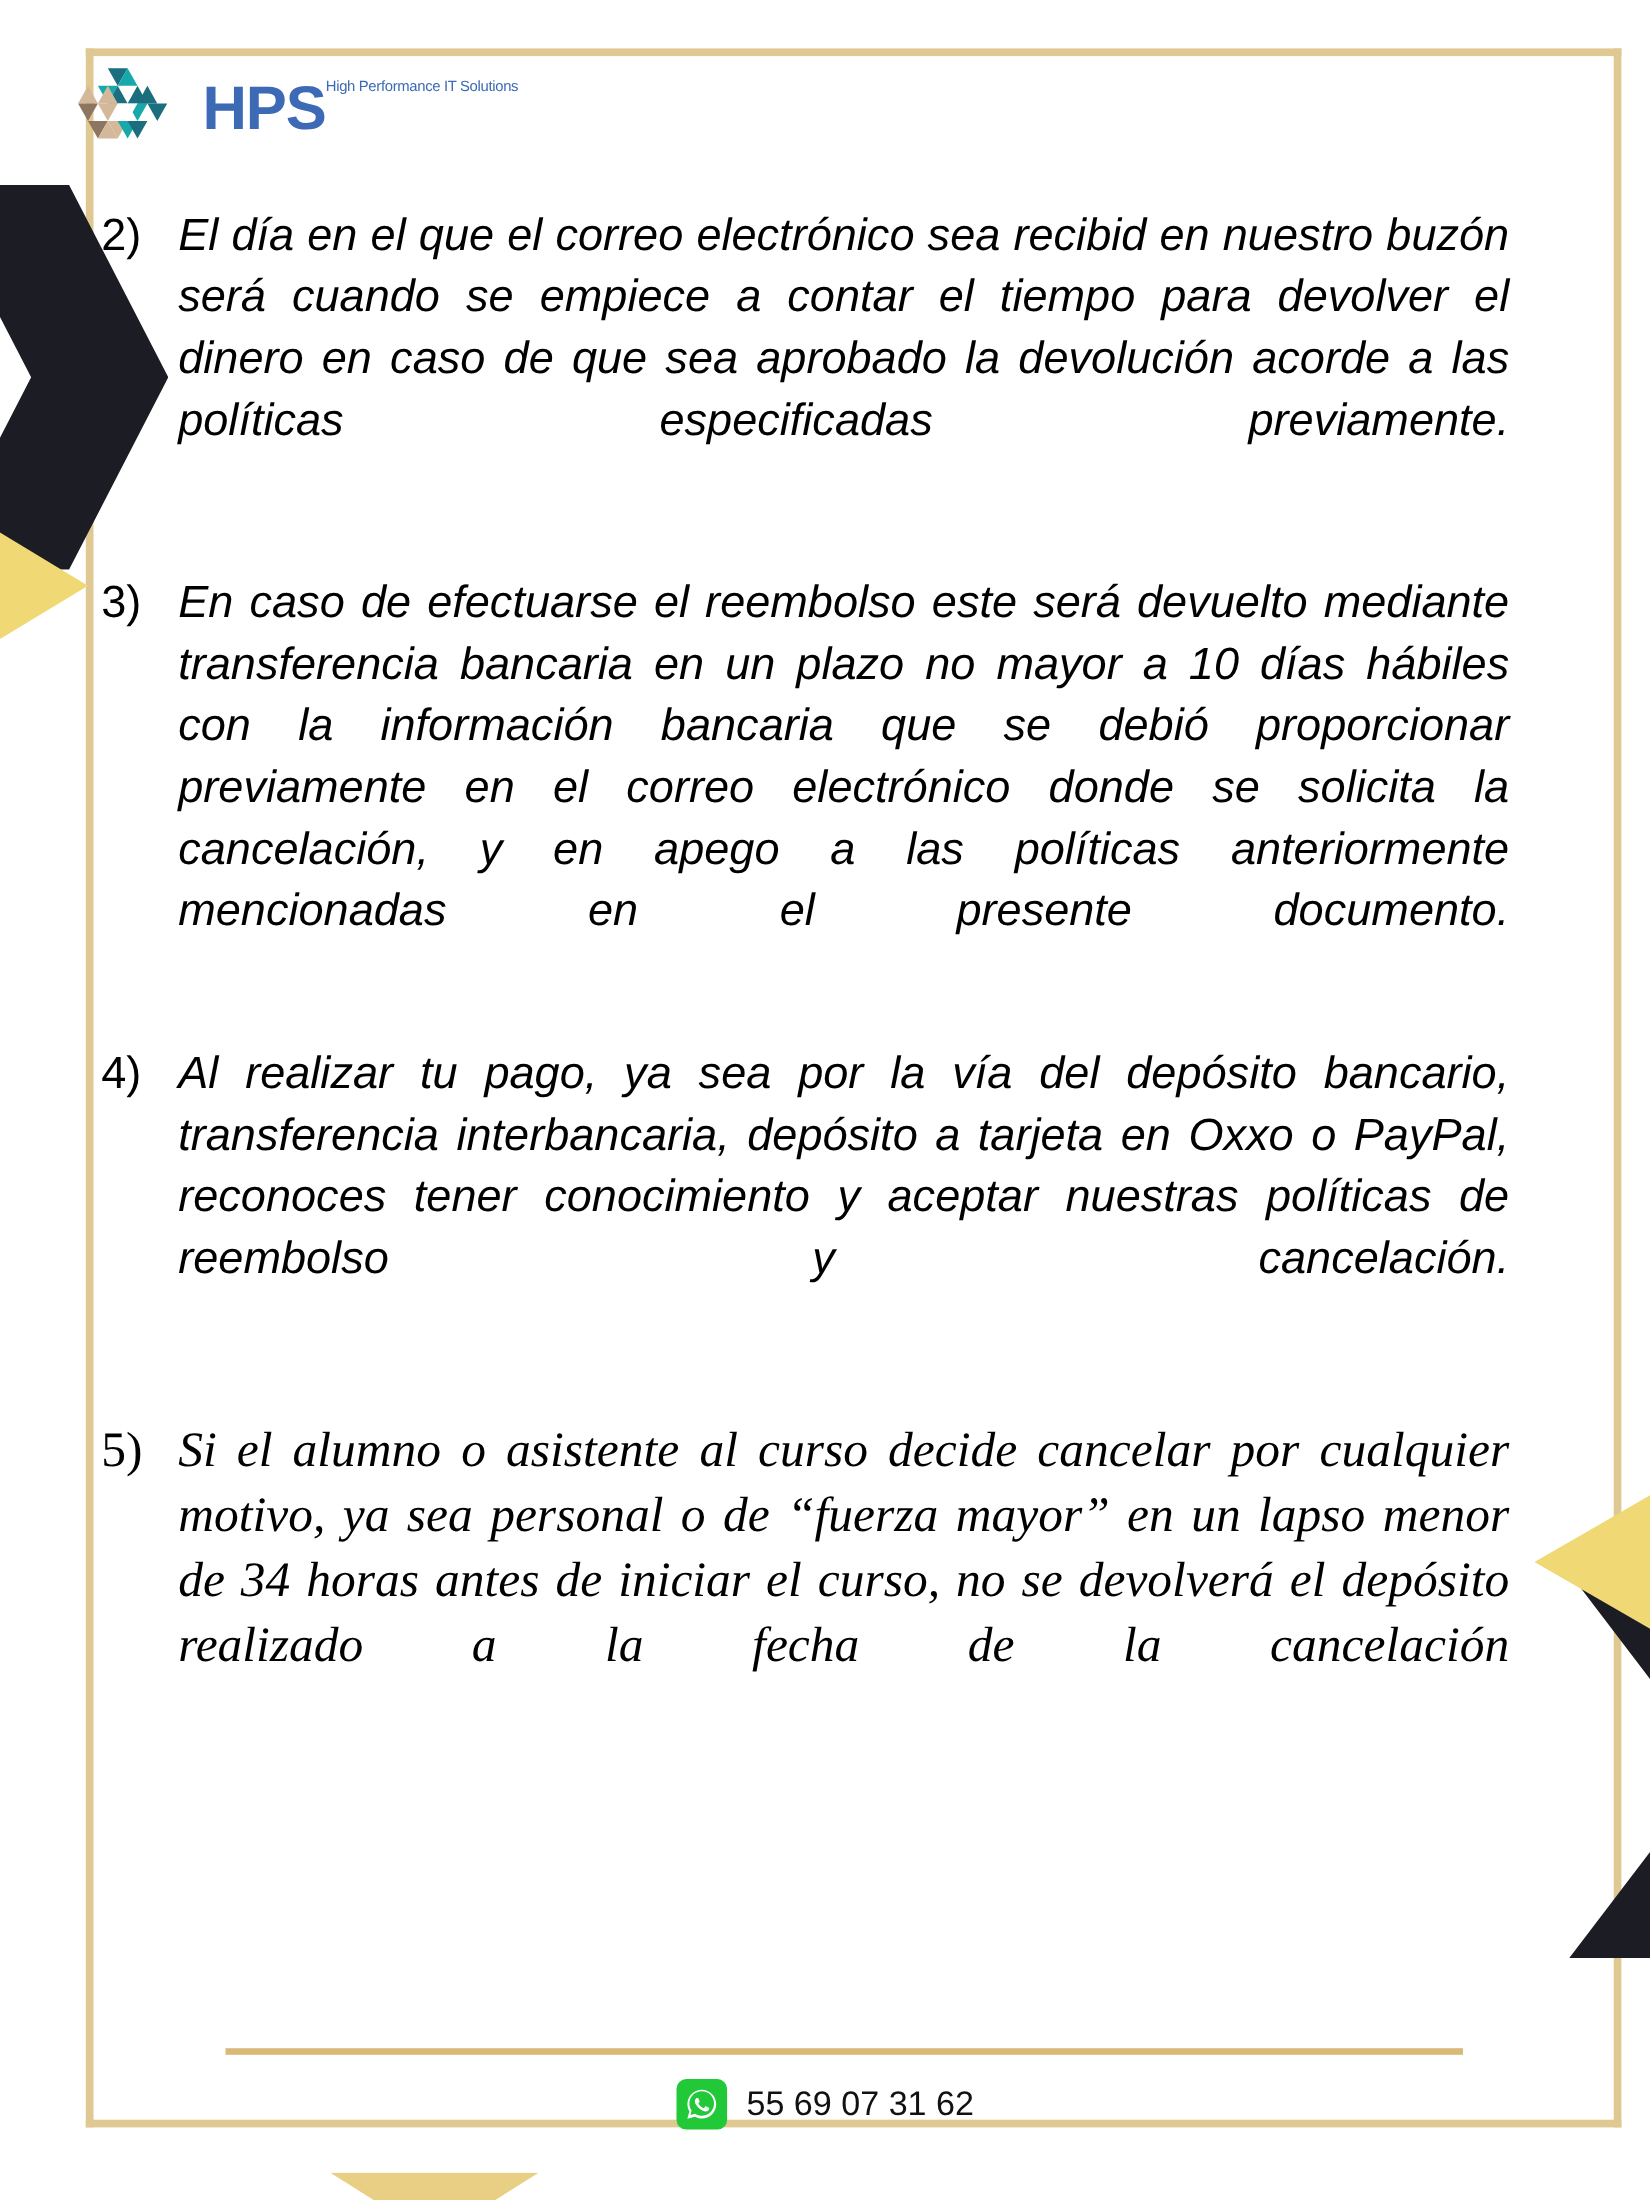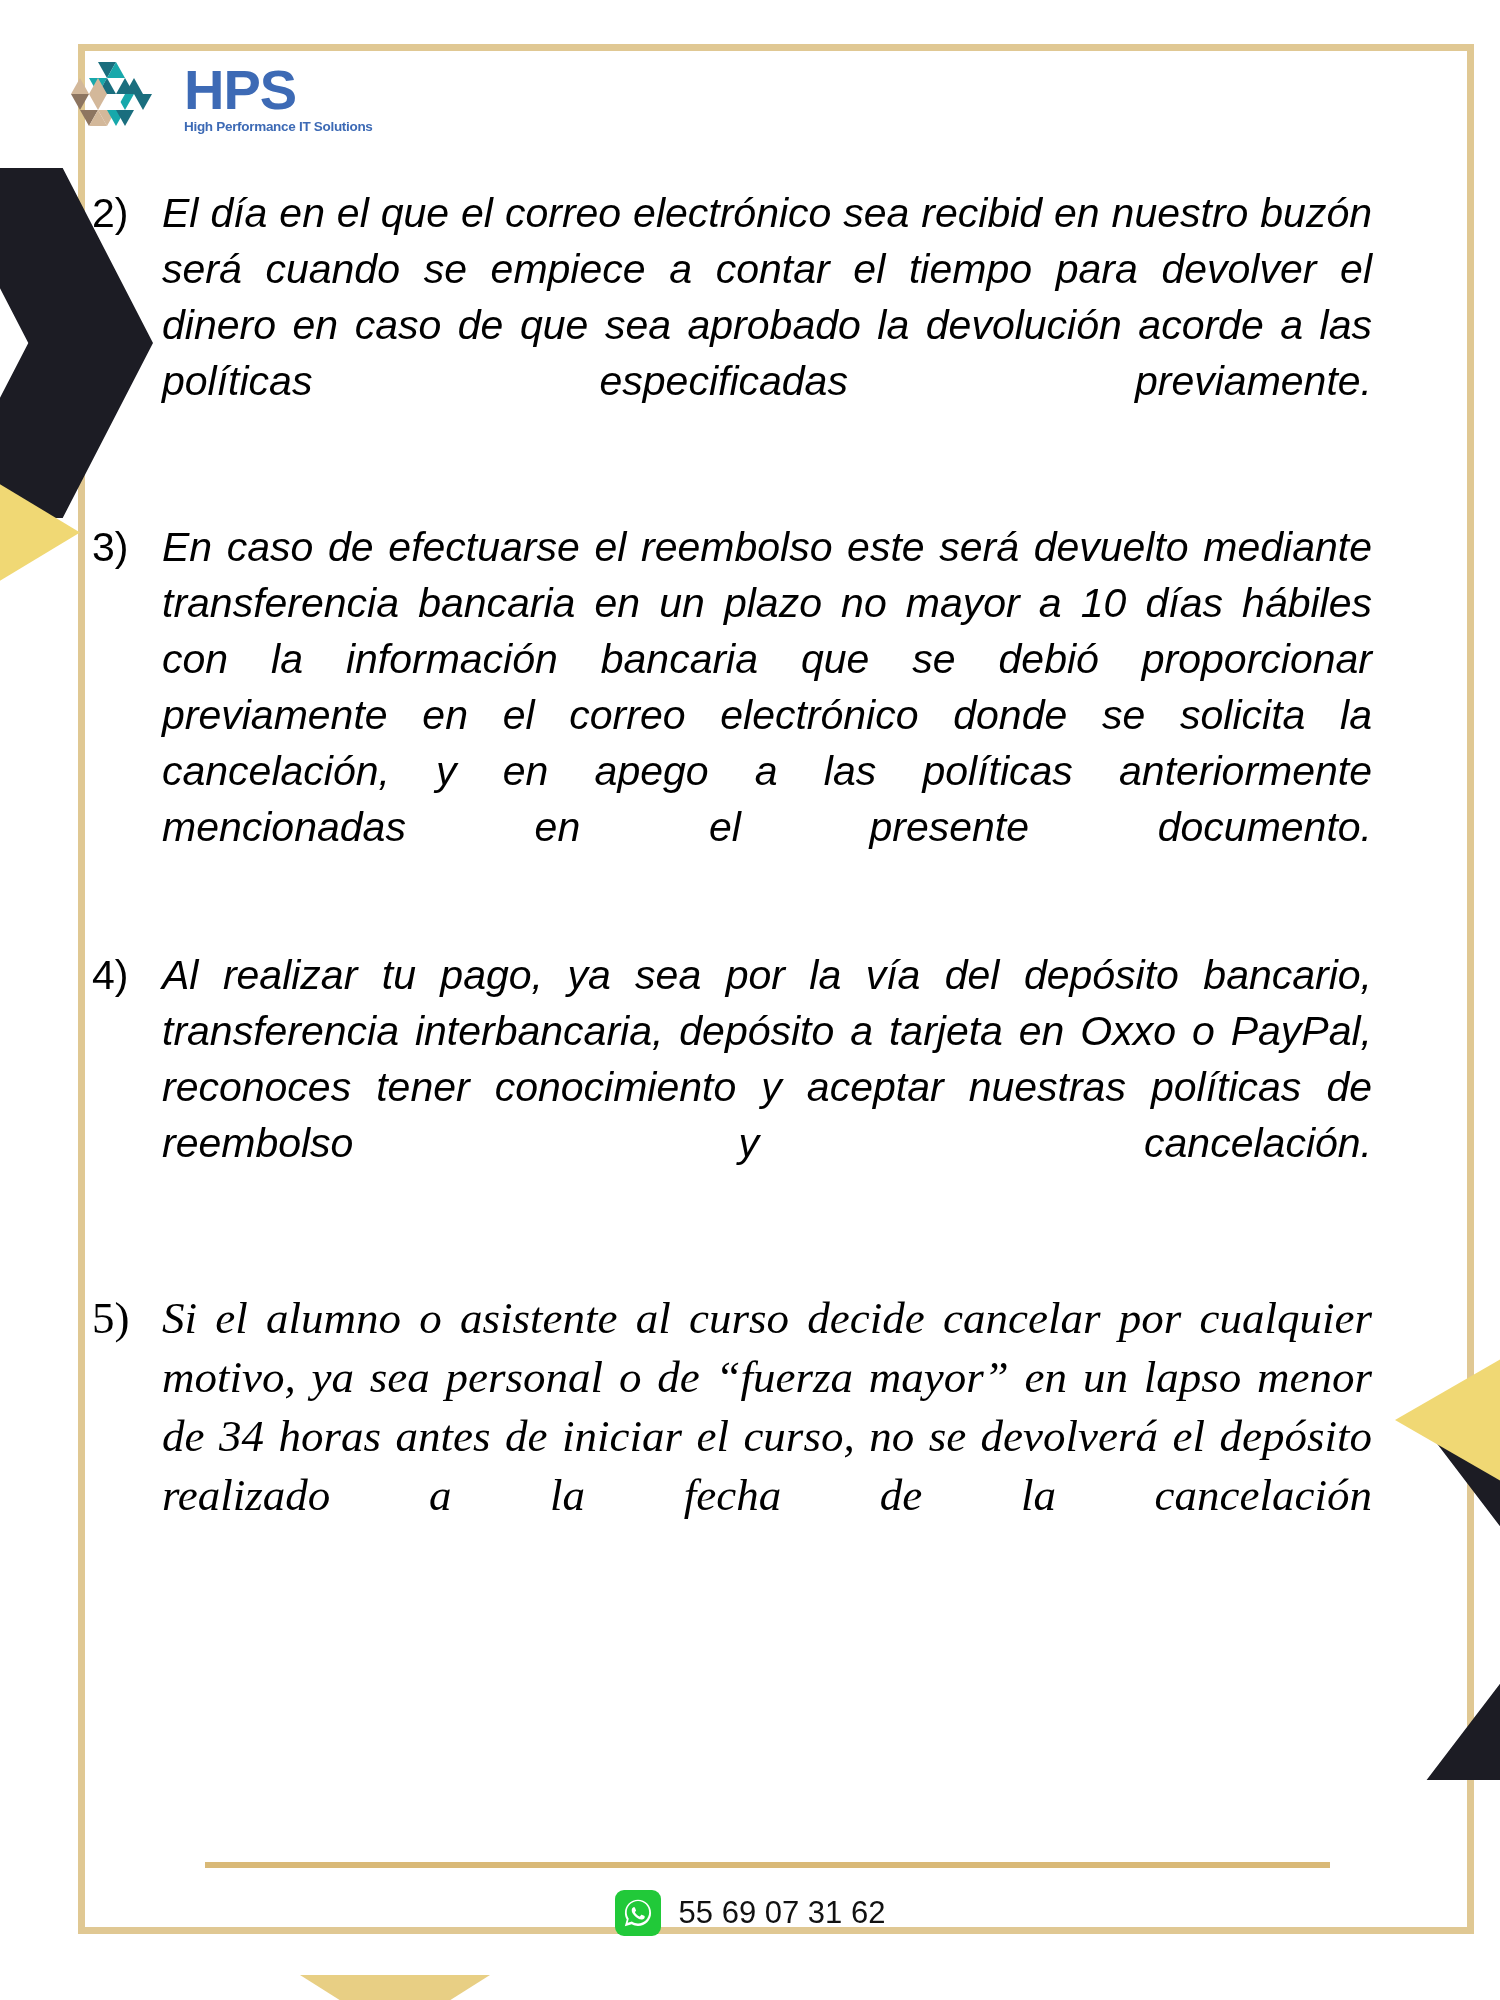--- a/index.html
+++ b/index.html
@@ -67,29 +67,29 @@
     clip-path:polygon(0% 0%, 100% 0%, 50% 100%);
   }
 
   
   .logo{
     position:absolute;left:58px;top:58px;
     display:flex;align-items:center;gap:6px;
   }
   .logo-mark{position:relative;width:120px;height:80px;}
   .logo-mark svg{display:block;}
-  .logo-text{display:flex;flex-direction:column;line-height:1;}
+  .logo-text{display:flex;flex-direction:row;line-height:1;}
   .logo-hps{
     font-family:"Liberation Sans", sans-serif;
     font-weight:bold;font-size:56px;color:#3d6ab5;
     letter-spacing:-1px;
   }
   .logo-tag{
     font-family:"Liberation Sans", sans-serif;
-    font-weight:bold;font-size:13.5px;color:#3d6ab5;
+    font-weight:normal;font-size:13.5px;color:#3d6ab5;
     letter-spacing:-0.3px;margin-top:2px;
   }
 
   
   .content{
     position:absolute;left:92px;top:185px;width:1280px;
   }
   .item{
     display:flex;align-items:flex-start;
   }

